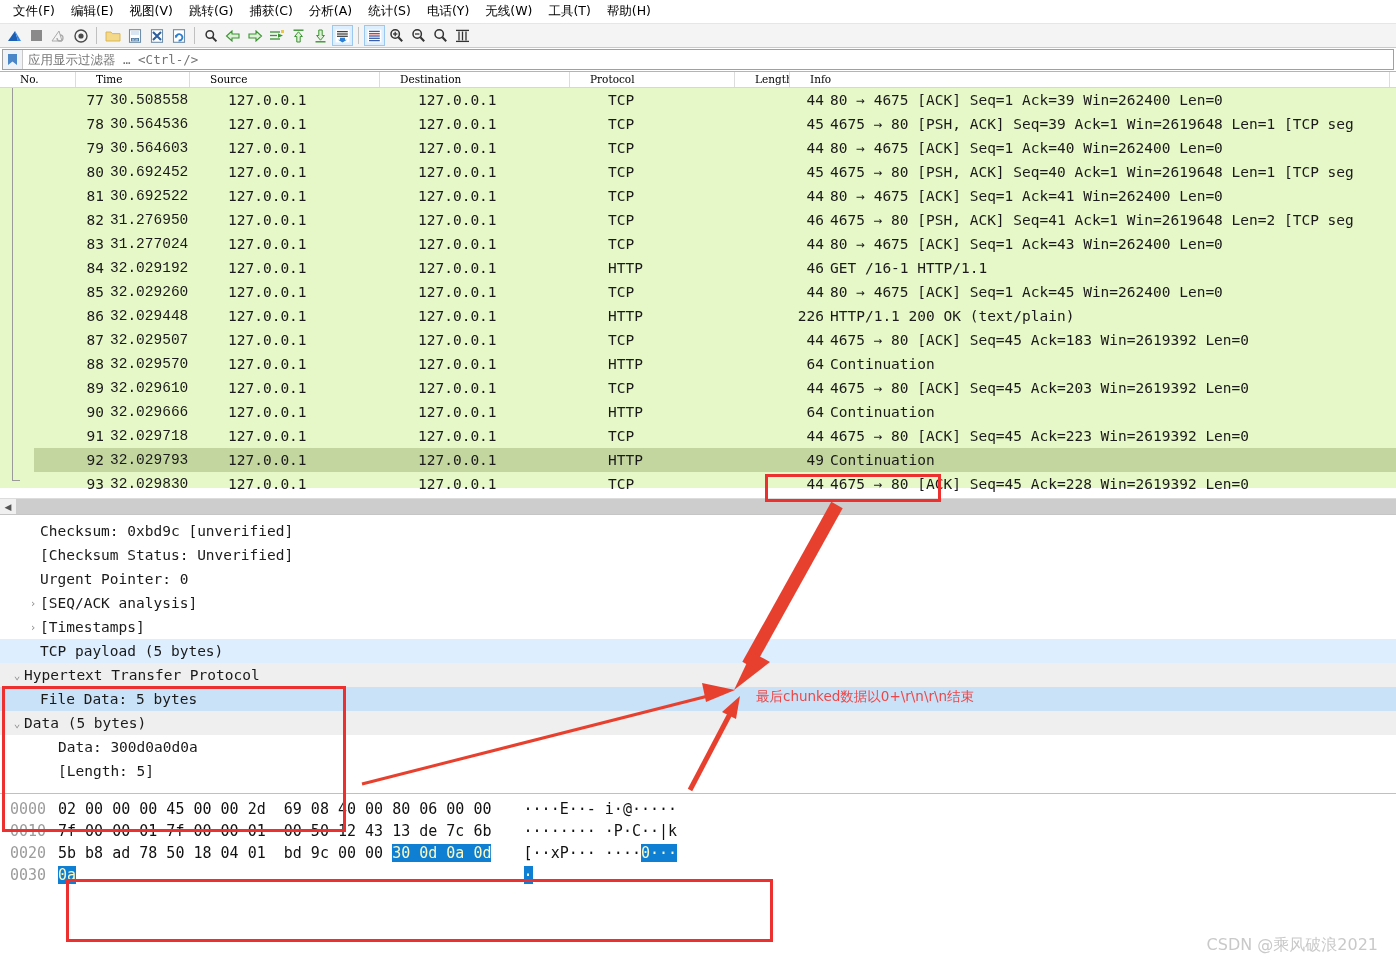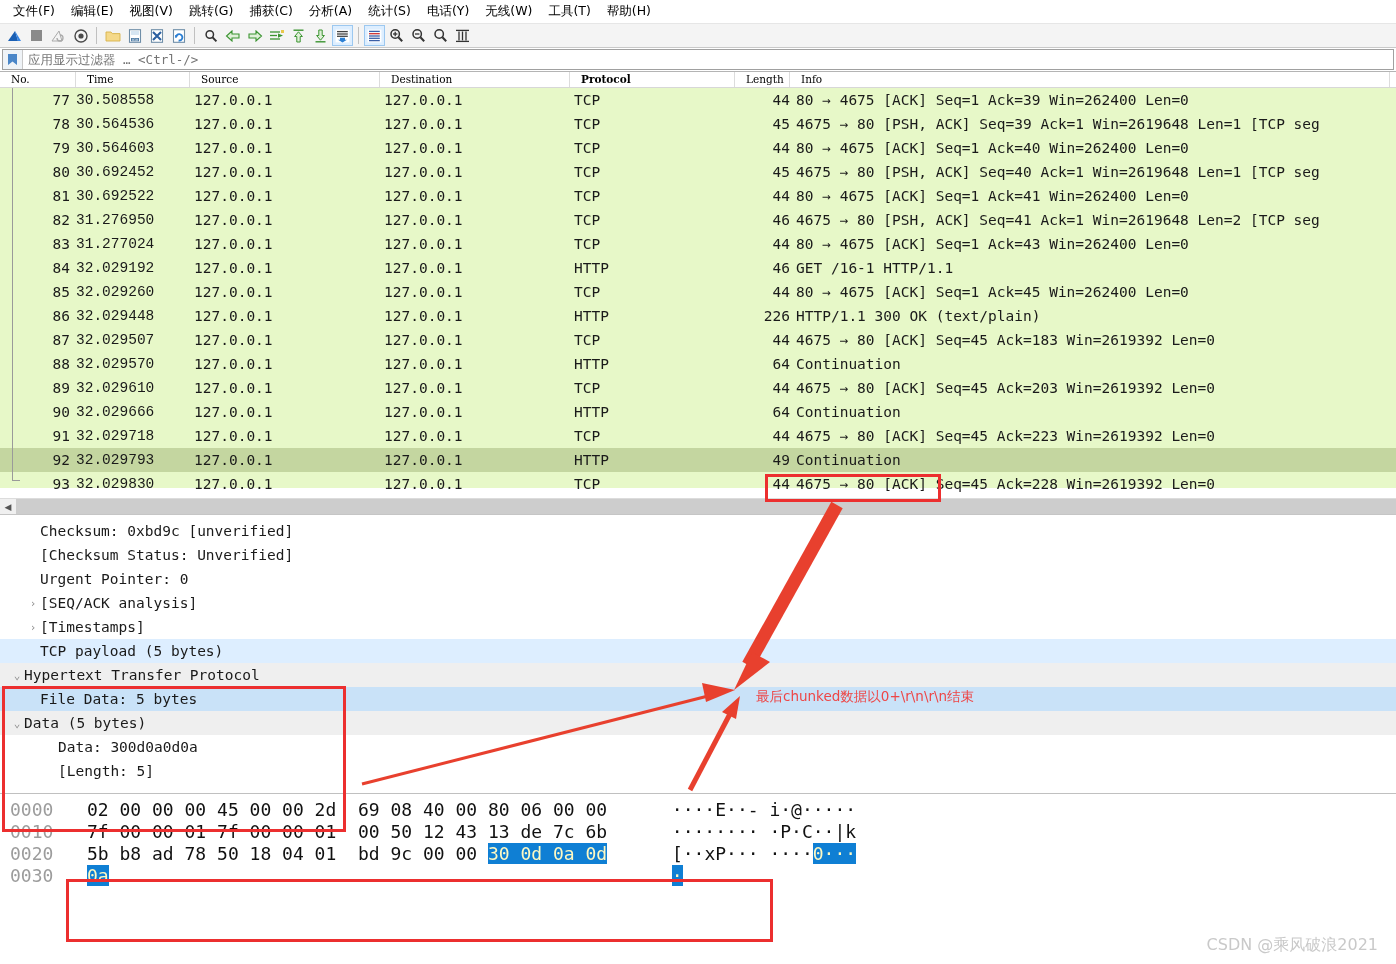--- a/index.html
+++ b/index.html
@@ -118,36 +118,37 @@
   .packet-header {
     height: 16px;
     display: flex;
     background: #ffffff;
     border-bottom: 1px solid #d7d7d7;
     font-family: "DejaVu Serif", "Liberation Serif", serif;
     font-size: 10.5px;
     color: #000;
   }
   .ph-cell {
-    padding-left: 11px;
+    padding-left: 20px;
     border-right: 1px solid #dcdcdc;
     line-height: 15px;
     overflow: hidden;
     white-space: nowrap;
   }
   .packet-list {
     height: 410px;
     background: #ffffff;
     position: relative;
     overflow: hidden;
   }
   .pl-rowwrap {
     position: relative;
     background: #e7f8c8;
     height: 400px;
+    padding-left: 34px;
   }
   .pl-leftbar {
     position: absolute;
     left: 12px; top: 0;
     width: 1px; height: 392px;
     background: #9a9a9a;
   }
   .pl-leftbar-foot {
     position: absolute;
     left: 12px; top: 392px;
@@ -225,23 +226,22 @@
     border-top: 1px solid #c0c0c0;
     padding-top: 4px;
     position: relative;
     height: 120px;
   }
   .hrow {
     height: 22px;
     display: flex;
     align-items: center;
     font-family: "DejaVu Sans Mono", "Liberation Mono", monospace;
-    font-size: 18px;
+    font-size: 15px;
     white-space: pre;
-    gap: 29px;
   }
   .h-off {
     width: 58px;
     padding-left: 10px;
     color: #9c9c9c;
   }
   .h-bytes { color: #111; }
   .h-ascii { color: #111; margin-left: 14px; }
   .sel { background: #0f7fd4; color: #fef9c3; }
 
@@ -446,21 +446,21 @@
       </span>
       <input class="filter-input" type="text" value="" placeholder="应用显示过滤器 … &lt;Ctrl-/&gt;" style="">
     </div>
   </div>
 
   <div class="packet-header" id="packet-header">
       <div class="ph-cell" style="width: 76px;">No.</div>
       <div class="ph-cell" style="width: 114px;">Time</div>
       <div class="ph-cell" style="width: 190px;">Source</div>
       <div class="ph-cell" style="width: 190px;">Destination</div>
-      <div class="ph-cell" style="width: 165px; font-weight: bold;">Protocol</div>
+      <div class="ph-cell" style="width: 165px;">Protocol</div>
       <div class="ph-cell" style="width: 55px;">Length</div>
       <div class="ph-cell" style="width: 600px;">Info</div>
     </div>
 
   <div class="packet-list">
     <div class="pl-rowwrap" id="packet-rows">
       <div class="pl-leftbar"></div>
       <div class="pl-leftbar-foot"></div>
     <div class="prow">
           <div class="c-no">77</div>
@@ -543,21 +543,21 @@
           <div class="c-len">44</div>
           <div class="c-info">80 → 4675 [ACK] Seq=1 Ack=45 Win=262400 Len=0</div>
         </div>
         <div class="prow">
           <div class="c-no">86</div>
           <div class="c-time">32.029448</div>
           <div class="c-src">127.0.0.1</div>
           <div class="c-dst">127.0.0.1</div>
           <div class="c-proto">HTTP</div>
           <div class="c-len">226</div>
-          <div class="c-info">HTTP/1.1 300 OK  (text/plain)</div>
+          <div class="c-info">HTTP/1.1 200 OK  (text/plain)</div>
         </div>
         <div class="prow">
           <div class="c-no">87</div>
           <div class="c-time">32.029507</div>
           <div class="c-src">127.0.0.1</div>
           <div class="c-dst">127.0.0.1</div>
           <div class="c-proto">TCP</div>
           <div class="c-len">44</div>
           <div class="c-info">4675 → 80 [ACK] Seq=45 Ack=183 Win=2619392 Len=0</div>
         </div>

